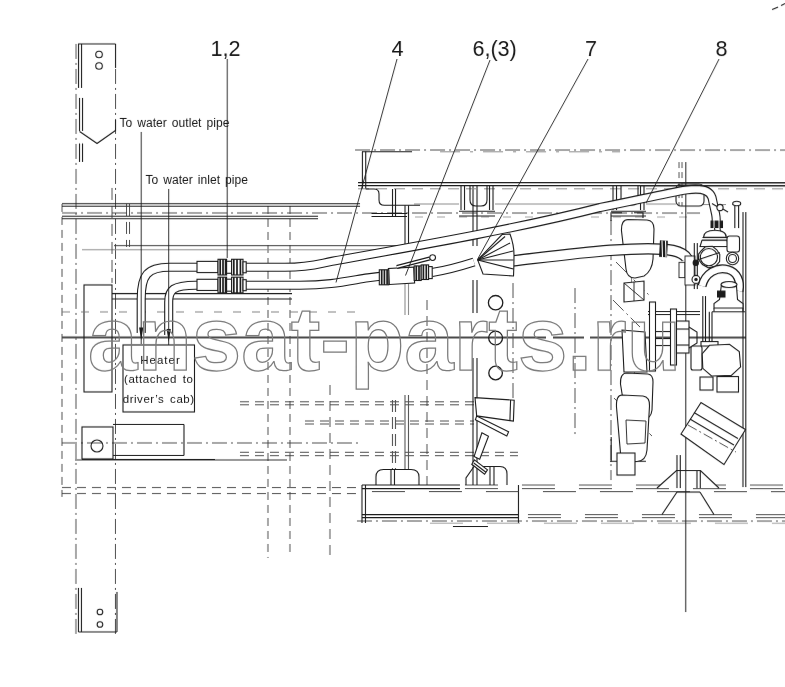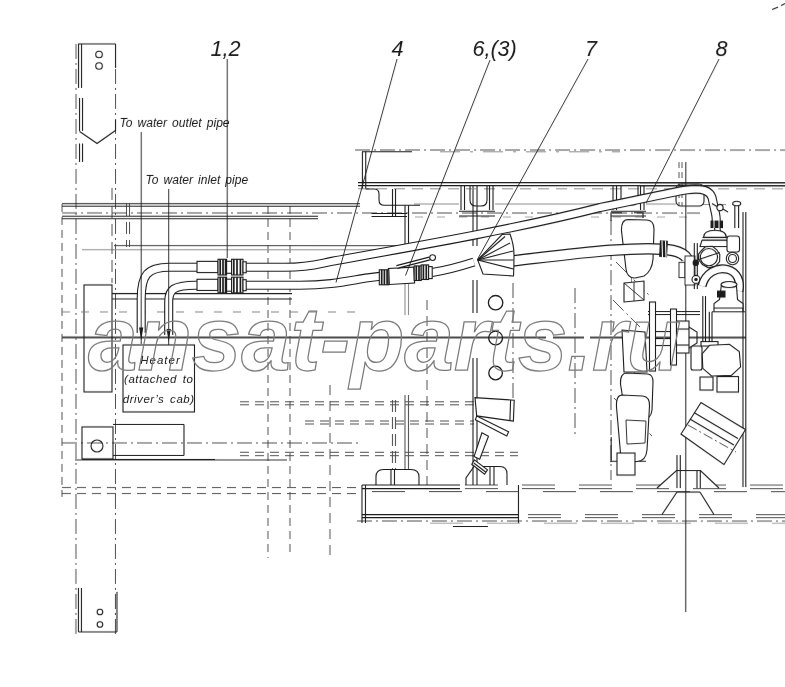--- a/index.html
+++ b/index.html
@@ -1,15 +1,15 @@
 <!DOCTYPE html>
 <html><head><meta charset="utf-8">
 <style>
 html,body{margin:0;padding:0;background:#fff;}
-#c{position:relative;transform:rotate(0.015deg);will-change:transform,opacity;-webkit-font-smoothing:antialiased;width:785px;height:666px;overflow:hidden;font-family:"Liberation Sans",sans-serif;font-style:italic;}
+#c{position:relative;transform:rotate(0.015deg);will-change:transform,opacity;-webkit-font-smoothing:antialiased;width:785px;height:666px;overflow:hidden;font-family:"Liberation Sans",sans-serif;}
 svg{position:absolute;top:0;left:0;opacity:0.999;}
 .k{stroke:#1c1c1c;fill:none;stroke-width:1.1;}
 .k2{stroke:#1c1c1c;fill:none;stroke-width:1.3;}
 .g{stroke:#8d8d8d;fill:none;stroke-width:1.0;}
 .d{stroke:#3c3c3c;fill:none;stroke-width:0.9;}
 .w{fill:#ffffff;stroke:#1c1c1c;stroke-width:1.1;}
 
 </style></head><body>
 <div id="c">
 <svg width="785" height="687" viewBox="0 0 785 687">

